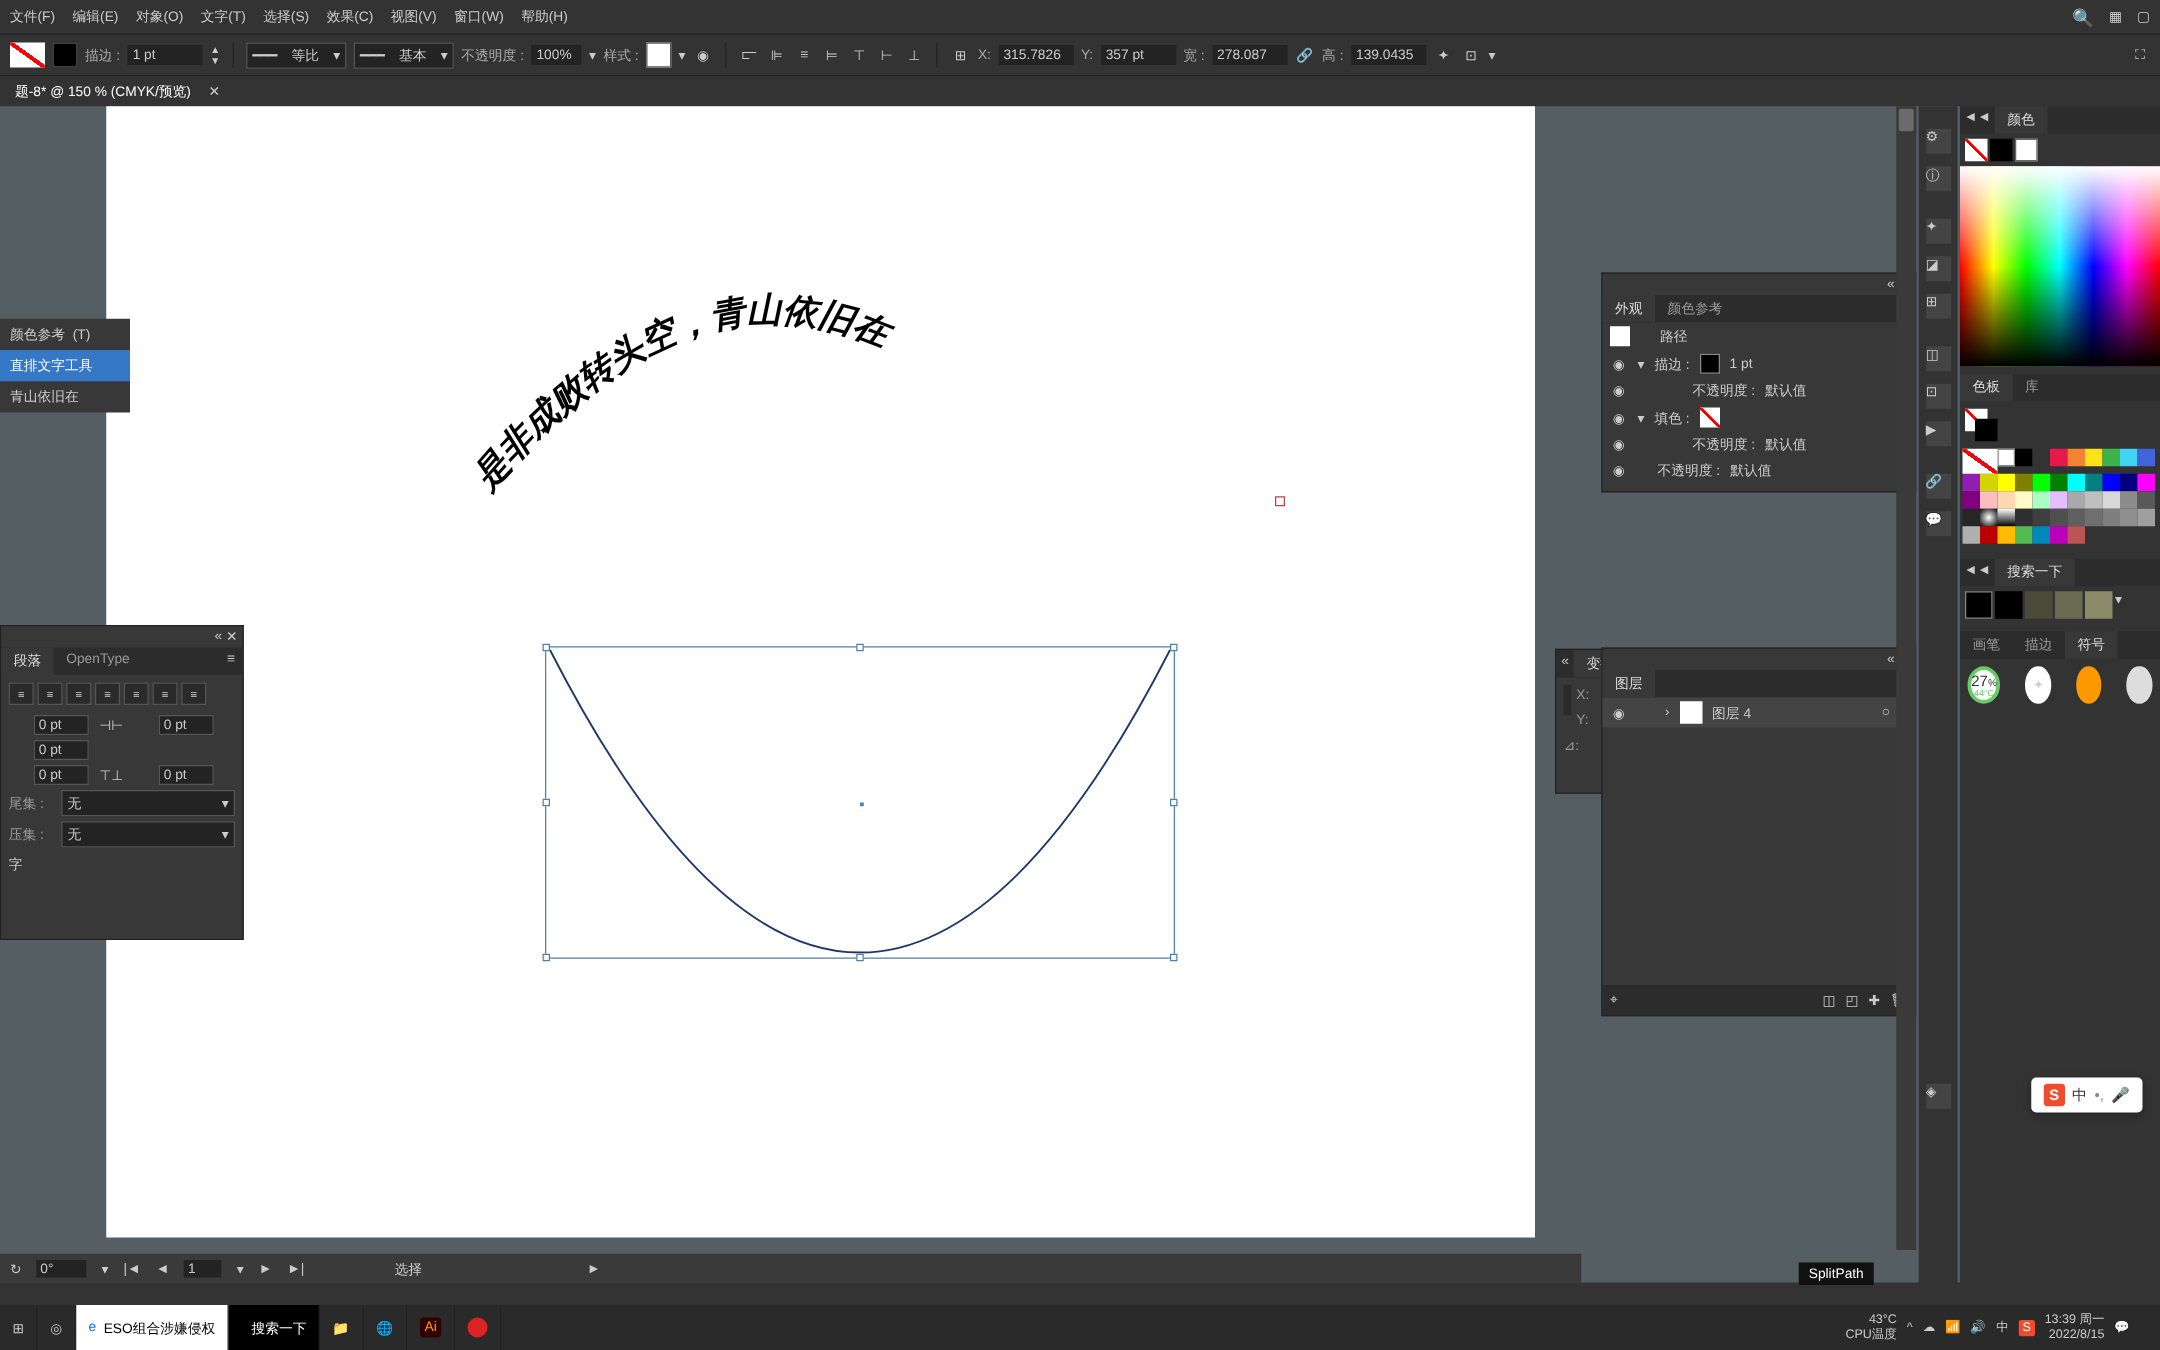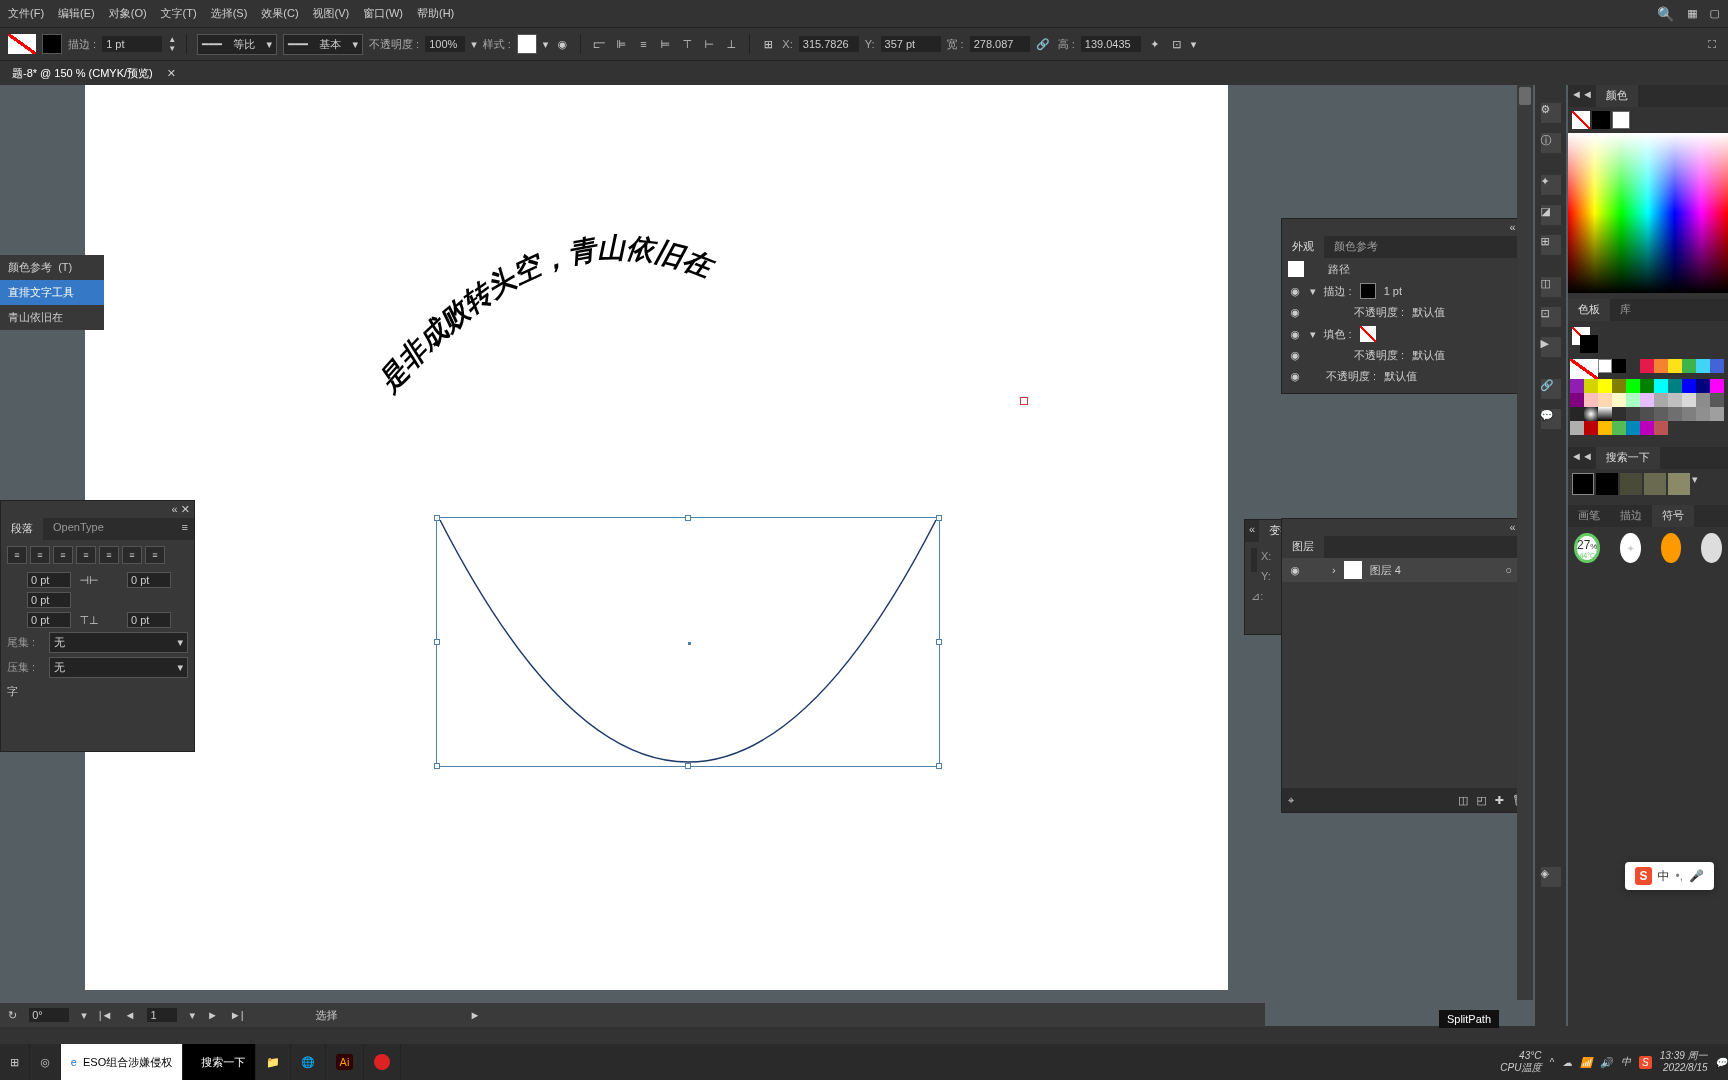--- a/index.html
+++ b/index.html
@@ -20,21 +20,21 @@
 .canvas { position: absolute; left: 85px; top: 0; width: 1143px; height: 905px; background: #fff; }
 .selbox { position: absolute; left: 351px; top: 432px; width: 504px; height: 250px; border: 1px solid #4f80a8; }
 .selhandle { position: absolute; width: 6px; height: 6px; background: #fff; border: 1px solid #4f80a8; }
 .scrollbar-v { position: absolute; right: 195px; top: 85px; width: 16px; bottom: 80px; background: #3a3a3a; }
 .thumb-v { position: absolute; top: 2px; left: 2px; right: 2px; height: 18px; background: #6b6b6b; border-radius: 2px; }
 .statusbar { position: absolute; left: 0; bottom: 53px; width: 1265px; height: 24px; background: #3a3a3a; display: flex; align-items: center; padding: 0 8px; gap: 12px; }
 .statusbar input { background: #232323; border: none; color: #ccc; width: 40px; padding: 1px 3px; font-size: 11px; }
 .splitpath { position: absolute; right: 229px; bottom: 52px; background: #111; color: #fff; padding: 3px 8px; font-size: 11px; }
 .taskbar { position: absolute; left: 0; right: 0; bottom: 0; height: 36px; background: #2a2a2a; display: flex; align-items: center; }
 .taskbar .tbitem { height: 100%; display: flex; align-items: center; padding: 0 10px; border-right: 1px solid #222; }
-.taskbar .right { margin-left: auto; display: flex; align-items: center; gap: 8px; padding-right: 0; font-size: 10px; font-style: italic; }
+.taskbar .right { margin-left: auto; display: flex; align-items: center; gap: 8px; padding-right: 24px; font-size: 10px; }
 .panel { position: absolute; background: #383838; border: 1px solid #222; font-size: 11px; }
 .panel-tabs { display: flex; background: #2c2c2c; height: 22px; }
 .panel-tab { padding: 3px 10px; color: #999; cursor: pointer; }
 .panel-tab.active { background: #383838; color: #ddd; }
 .panel-body { padding: 6px; }
 .tool-flyout { position: absolute; left: 0; top: 255px; background: #383838; padding: 0; width: 104px; }
 .tool-flyout div { padding: 5px 8px; cursor: pointer; }
 .tool-flyout div.hl { background: #3478c6; color: #fff; }
 .paragraph-panel { left: 0; top: 500px; width: 195px; height: 252px; }
 .transform-panel { right: 324px; top: 519px; width: 160px; height: 116px; }

